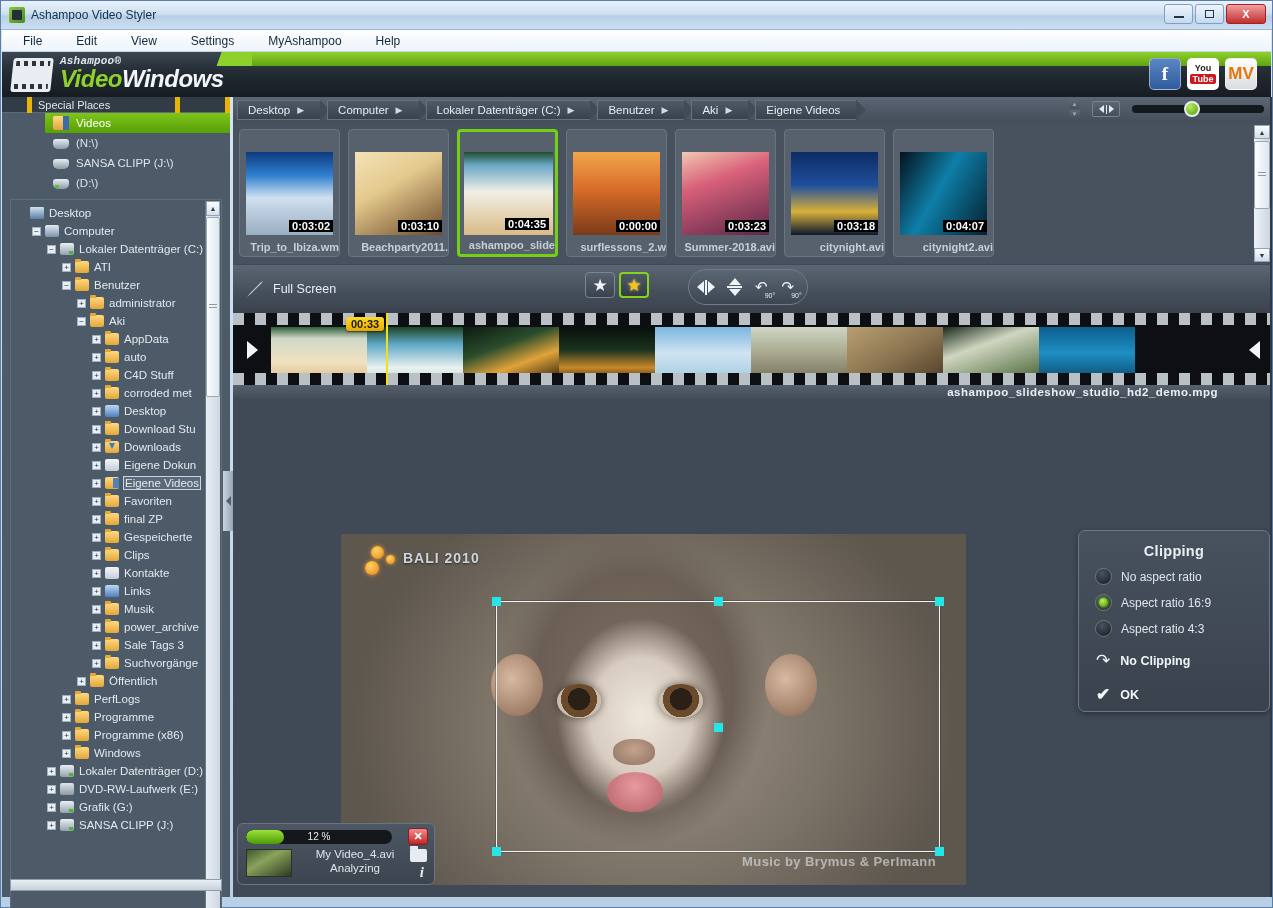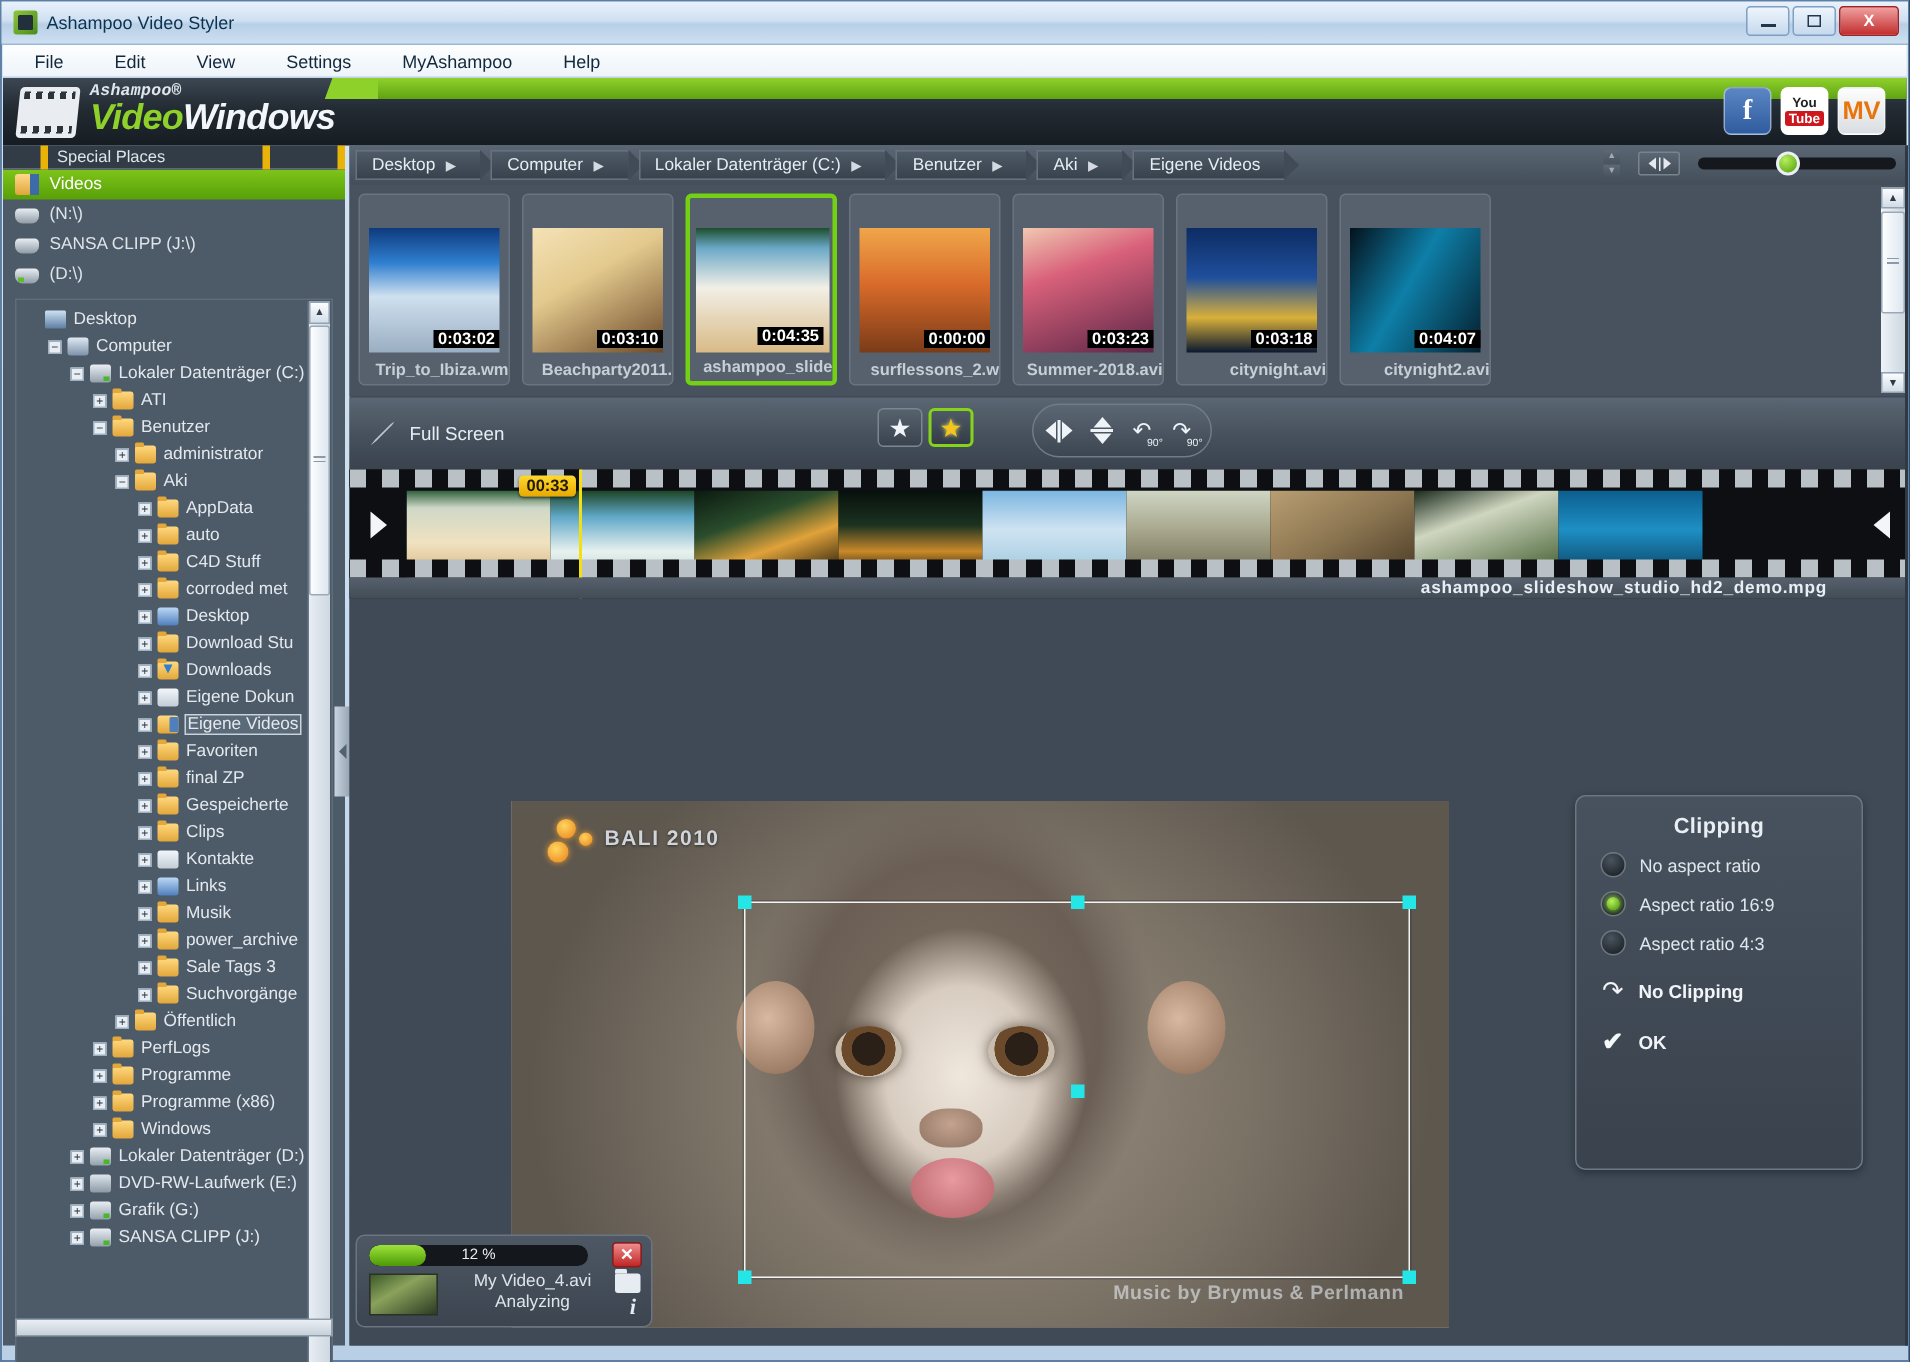--- a/index.html
+++ b/index.html
@@ -107,21 +107,21 @@
   }
   .sp-header {
     position:relative; height:16px; background:#313c47; display:flex;
     border-bottom:1px solid #5d6b79;
   }
   .sp-col { border-right:5px solid #eab308; height:16px; }
   .sp-col.a{width:30px;}
   .sp-col.b{width:148px; display:flex;align-items:center;padding-left:6px;}
   .sp-col.c{flex:1;}
   .sp-col span{font-size:11px;color:#dfe5ea;}
-  .places { background:#4d5a68; }
+  .places { background:#4d5a68;padding-left:43px; }
   .place-row {
     height:20px; display:flex; align-items:center; padding-left:8px; gap:7px;
     font-size:11.5px; color:#dde4ea;
   }
   .place-row.sel { background:linear-gradient(180deg,#7ec41a,#57a007); color:#fff; }
   .ico { width:16px;height:14px; flex:none; position:relative; }
   .ico.video { background:linear-gradient(180deg,#ffd98a,#e0a53c); border-radius:2px; }
   .ico.video:after{content:"";position:absolute;right:0;top:0;width:6px;height:14px;background:#3d6aa8;}
   .ico.drive { background:linear-gradient(180deg,#e8eef3,#8f9ba6); border-radius:3px 3px 5px 5px; height:10px;margin-top:2px;}
   .ico.drive.green:after{content:"";position:absolute;left:2px;bottom:1px;width:4px;height:3px;background:#5fbd2a;}
@@ -383,21 +383,21 @@
     border:1px solid #f1f4f7; box-shadow:0 0 0 1px rgba(0,0,0,.18);
   }
   .handle { position:absolute; width:9px;height:9px;background:#25e6e6; }
   .handle.tl{left:-5px;top:-5px;} .handle.tr{right:-5px;top:-5px;}
   .handle.bl{left:-5px;bottom:-5px;} .handle.br{right:-5px;bottom:-5px;}
   .handle.c{left:50%;top:50%;margin-left:-4px;margin-top:-4px;}
   .handle.tm{left:50%;top:-5px;margin-left:-4px;}
 
   
   .clipping {
-    position:absolute; left:817px; top:131px; width:192px; height:250px;
+    position:absolute; left:845px; top:131px; width:192px; height:182px;
     background:linear-gradient(180deg,#48525e,#39424d);
     border:1px solid #6d7783; border-radius:7px;
     box-shadow:0 2px 6px rgba(0,0,0,.35);
   }
   .clip-title {
     text-align:center; font-size:14.5px; font-weight:bold; color:#e9eef3;
     margin-top:12px; letter-spacing:.3px;
   }
   .radio-row { display:flex;align-items:center;gap:9px; margin:9px 0 0 16px;}
   .radio {

